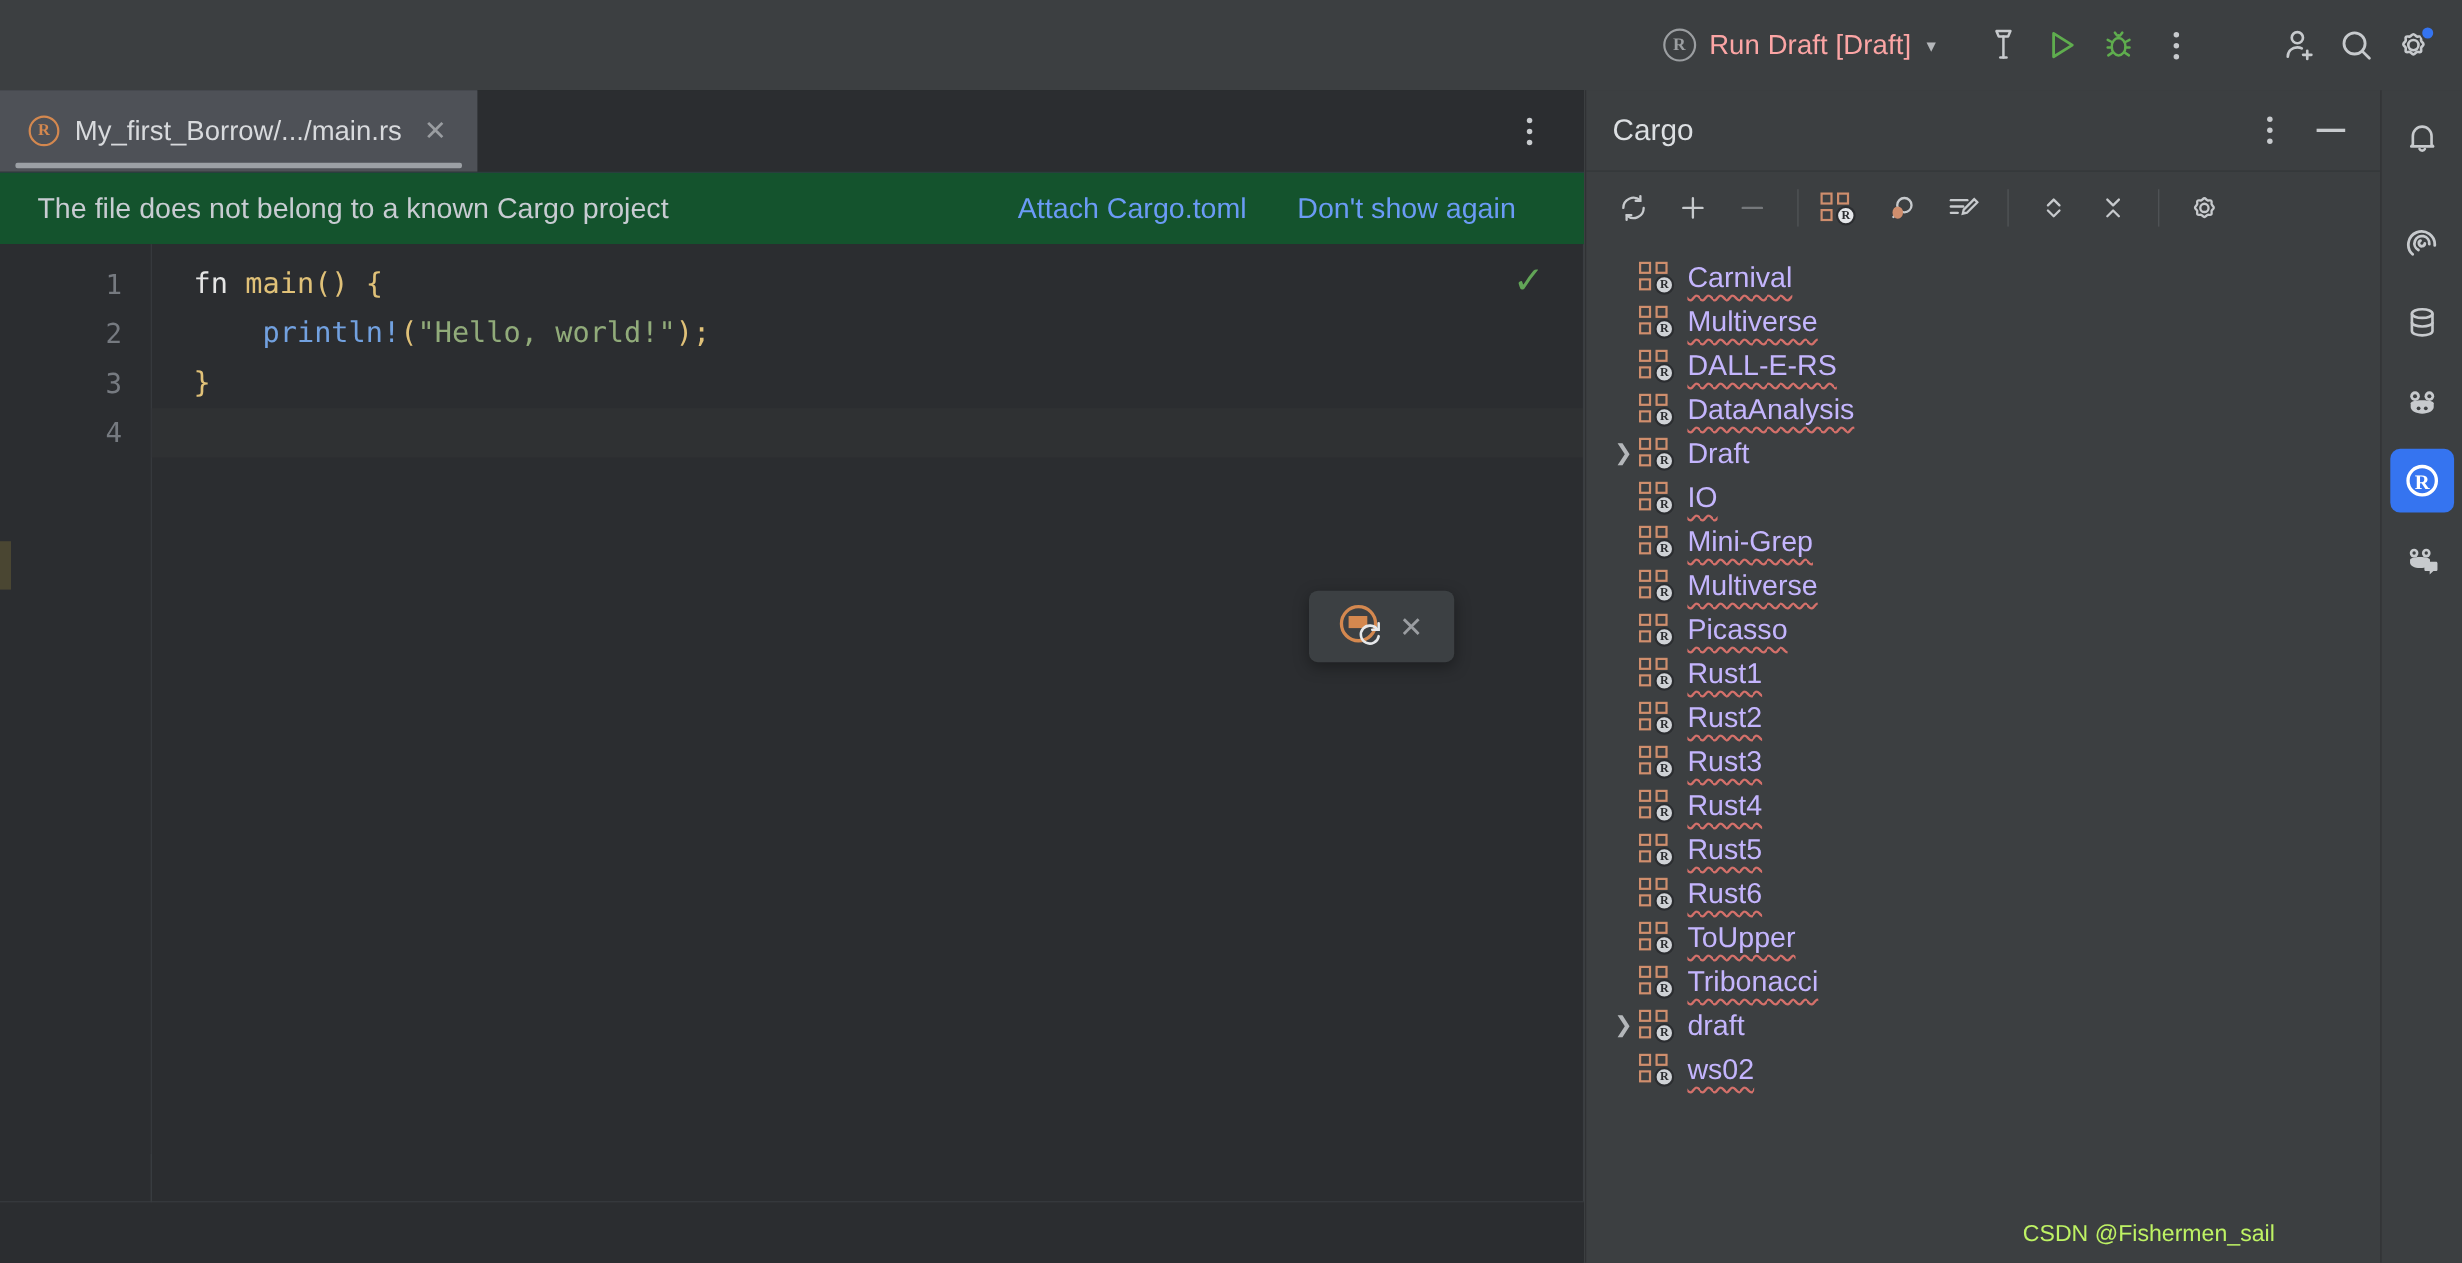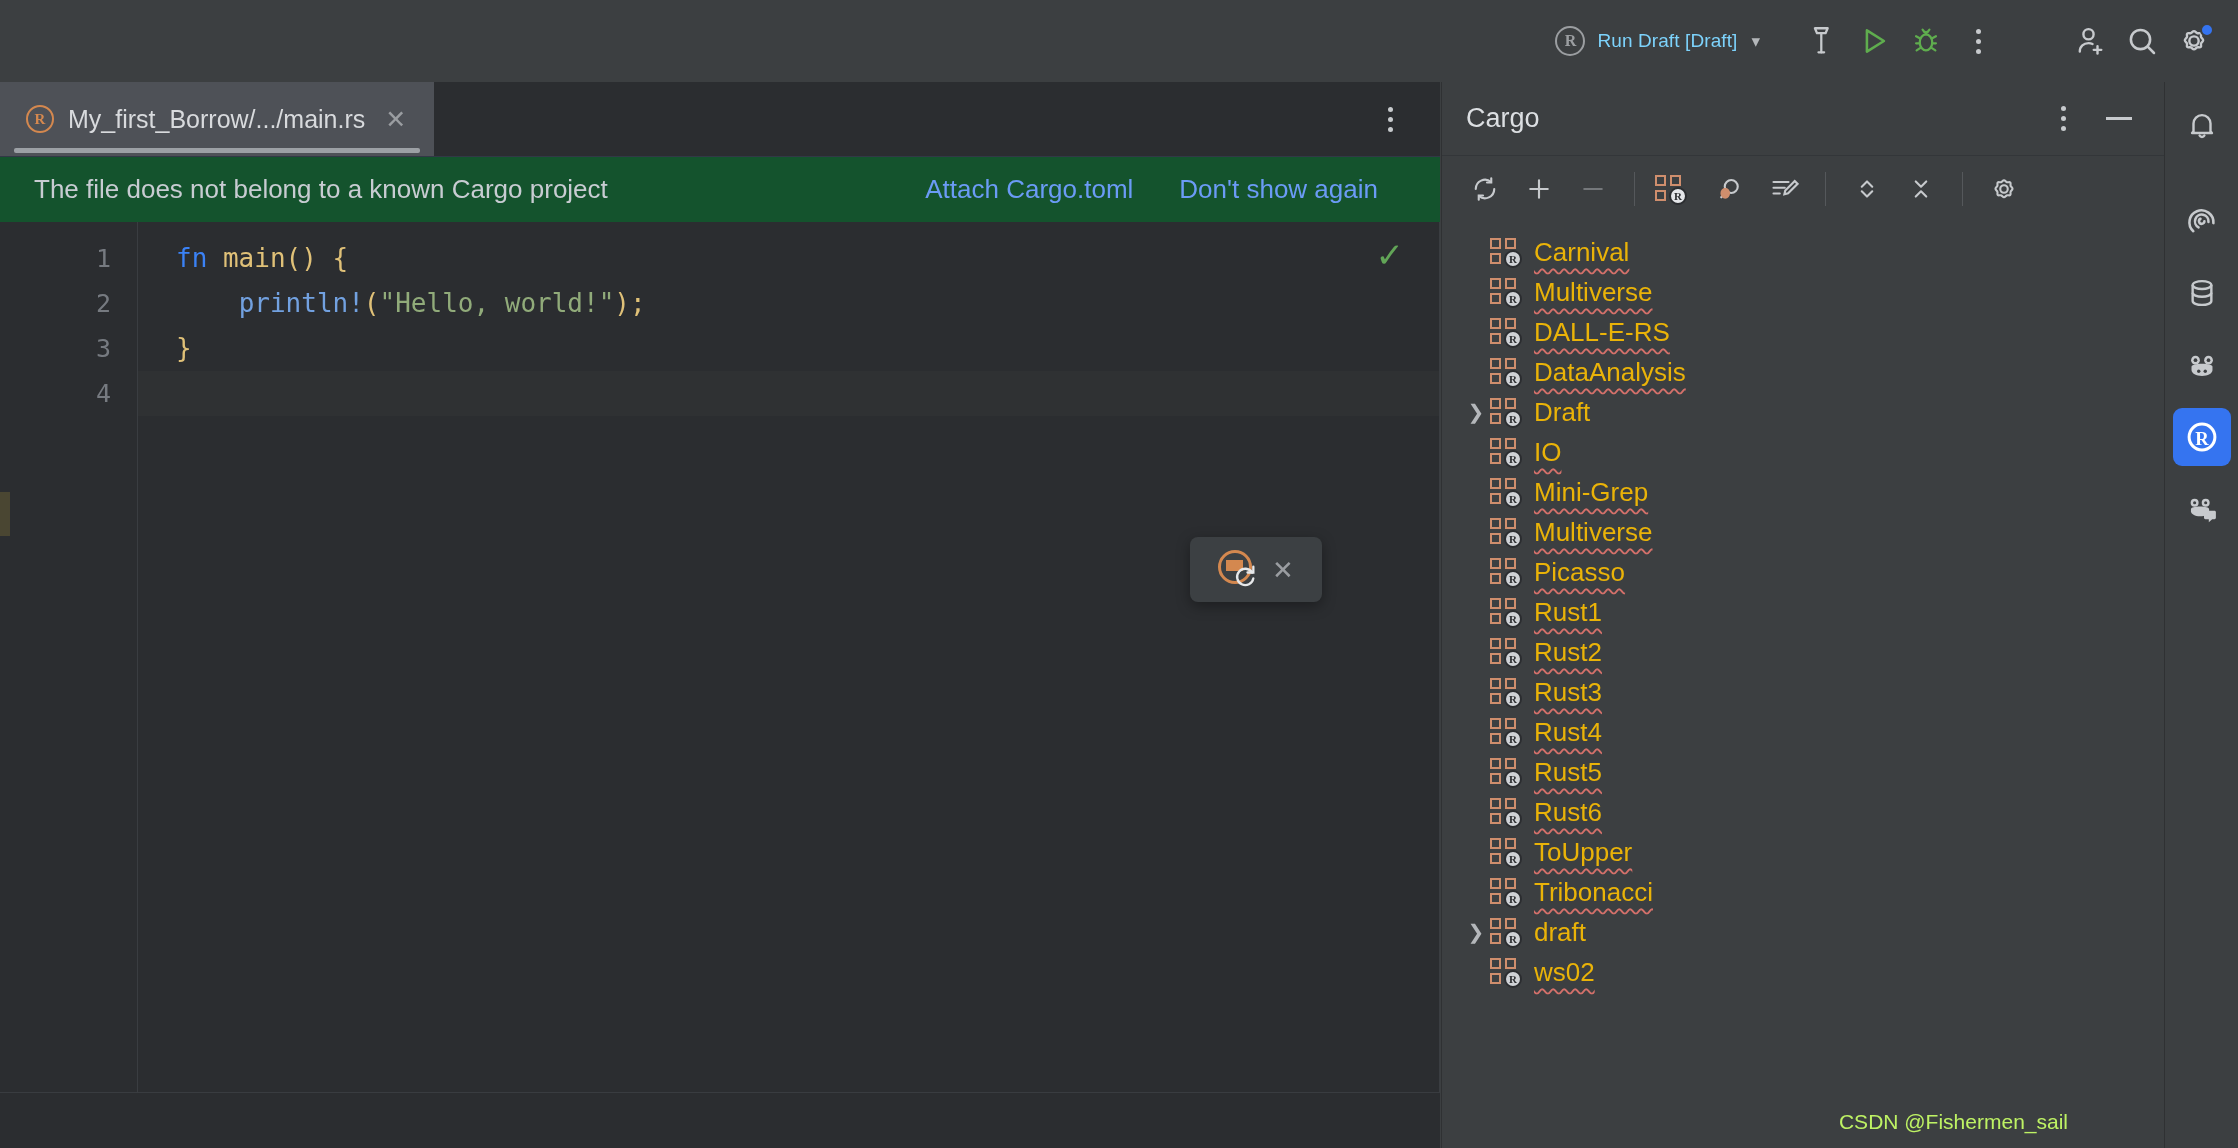--- a/index.html
+++ b/index.html
@@ -16,21 +16,21 @@
     position:absolute; left:0; top:0; width:2238px; height:82px;
     background:#3c3f41; display:flex; align-items:center;
   }
   .topbar-left{ flex:1 1 auto; height:100%; }
   .topbar-right{ display:flex; align-items:center; height:100%; padding-right:18px; }
   .run-config{
     display:flex; align-items:center; gap:12px; height:48px;
     padding:0 10px 0 8px; border-radius:6px; cursor:default;
   }
   .run-config .label{
-    color:#7dd3fc; font-size:19px; letter-spacing:.1px; white-space:nowrap;
+    color:#fca5a5; font-size:25px; letter-spacing:.1px; white-space:nowrap;
   }
   .rust-circle{
     width:30px;height:30px;border-radius:50%;
     border:2.5px solid #9b9ea1; display:flex;align-items:center;justify-content:center;
     color:#9b9ea1; font-size:16px; font-weight:bold; font-family:"Liberation Serif",serif;
   }
   .chev{ color:#b4b7ba; font-size:17px; line-height:1; margin-left:2px; }
   .tb-btn{
     width:52px;height:52px;display:flex;align-items:center;justify-content:center;
     border-radius:6px; cursor:default;
@@ -90,21 +90,21 @@
     color:#767a80; font-size:25px; font-family:"DejaVu Sans Mono", monospace;
   }
   .code-body{ flex:1 1 auto; position:relative; padding-top:14px; border-left:1px solid #3a3d41;}
   .code-line{
     height:45px; line-height:45px; font-size:26px; white-space:pre;
     font-family:"DejaVu Sans Mono", monospace; padding-left:38px;
   }
   .code-bg-active{
     position:absolute; left:0; right:0; top:149px; height:45px; background:#2f3133;
   }
-  .kw{ color:#3b82f6; }
+  .kw{ color:#e5e5e5; }
   .fn{ color:#e0c178; }
   .punc{ color:#e0c178; }
   .macro{ color:#72a1e0; }
   .str{ color:#91ab7a; }
   .plain{ color:#bcbec4; }
   .check{
     position:absolute; right:36px; top:16px; color:#62a557; font-size:34px; line-height:1;
   }
   .left-strip{
     position:absolute; left:0; top:270px; width:10px; height:44px; background:#4a4632;
@@ -174,21 +174,21 @@
   .cargo-ico .s1{ left:0; top:1px; }
   .cargo-ico .s2{ left:15px; top:1px; }
   .cargo-ico .s3{ left:0; top:16px; }
   .cargo-ico .rbadge{
     position:absolute; left:14px; top:13px; width:18px;height:18px;border-radius:50%;
     background:#cfd2d6; border:2px solid #2b2d30;
     display:flex;align-items:center;justify-content:center;
     color:#2b2d30; font-size:11px; font-weight:bold; font-family:"Liberation Serif",serif;
   }
   .crate-name{
-    color:#eab308; font-size:26px; white-space:nowrap;
+    color:#c4b5fd; font-size:26px; white-space:nowrap;
     text-decoration:underline wavy #d4706a; text-underline-offset:7px;
     text-decoration-thickness:2px;
   }
   .crate-name.nospell{ text-decoration:none; }
 
   .watermark{
     position:absolute; right:96px; bottom:14px; color:#bef264; font-size:21px;
   }
 
   

